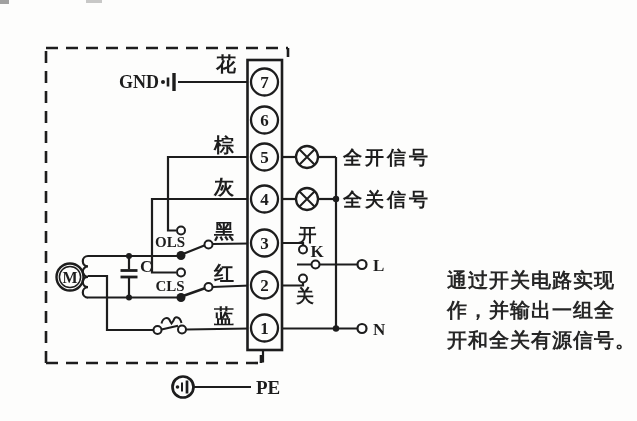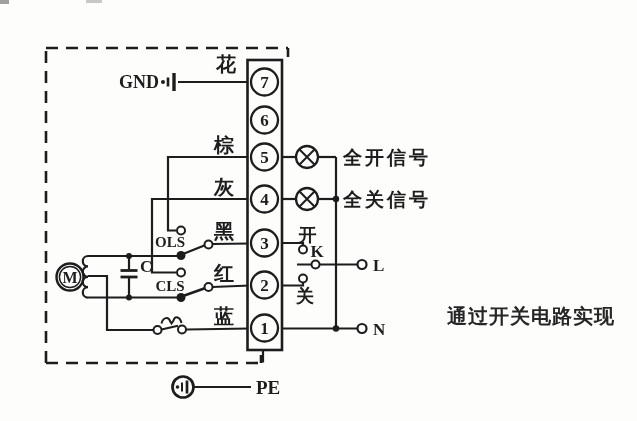--- a/index.html
+++ b/index.html
@@ -6,21 +6,20 @@
   #stage{position:relative;width:637px;height:421px;background:#fdfdfc;}
   svg{position:absolute;left:0;top:0;}
   svg text{fill:#1d1d1d;}
   .cjk{font-family:"Liberation Serif","DejaVu Serif",serif;font-weight:bold;}
   .lat{font-family:"Liberation Serif","DejaVu Serif",serif;font-weight:bold;}
   .desc{
     position:absolute;left:447px;top:265px;width:186px;
     font-family:Liberation Serif, serif;
     font-weight:bold;font-size:20px;line-height:30px;color:#262626;
     letter-spacing:1px;
-    margin-top:36px;
   }
   .desc div{white-space:nowrap;}
 </style>
 </head>
 <body>
 
 <div id="stage">
 
 <svg width="637" height="421" viewBox="0 0 637 421">
 
@@ -197,15 +196,17 @@
     <circle cx="177.5" cy="387" r="1.8" fill="#1d1d1d" stroke="none"></circle>
     <path d="M182,382.5 L182,391.5" stroke-width="2"></path>
     <path d="M187,380.5 L187,393.5" stroke-width="2.7"></path>
   </g>
   <text class="lat" x="256" y="394" font-size="19">PE</text>
 
 </svg>
 
   <div class="desc">
     <div>通过开关电路实现</div>
+    <div>作，并输出一组全</div>
+    <div>开和全关有源信号。</div>
   </div>
 
 </div>
 
 </body></html>

